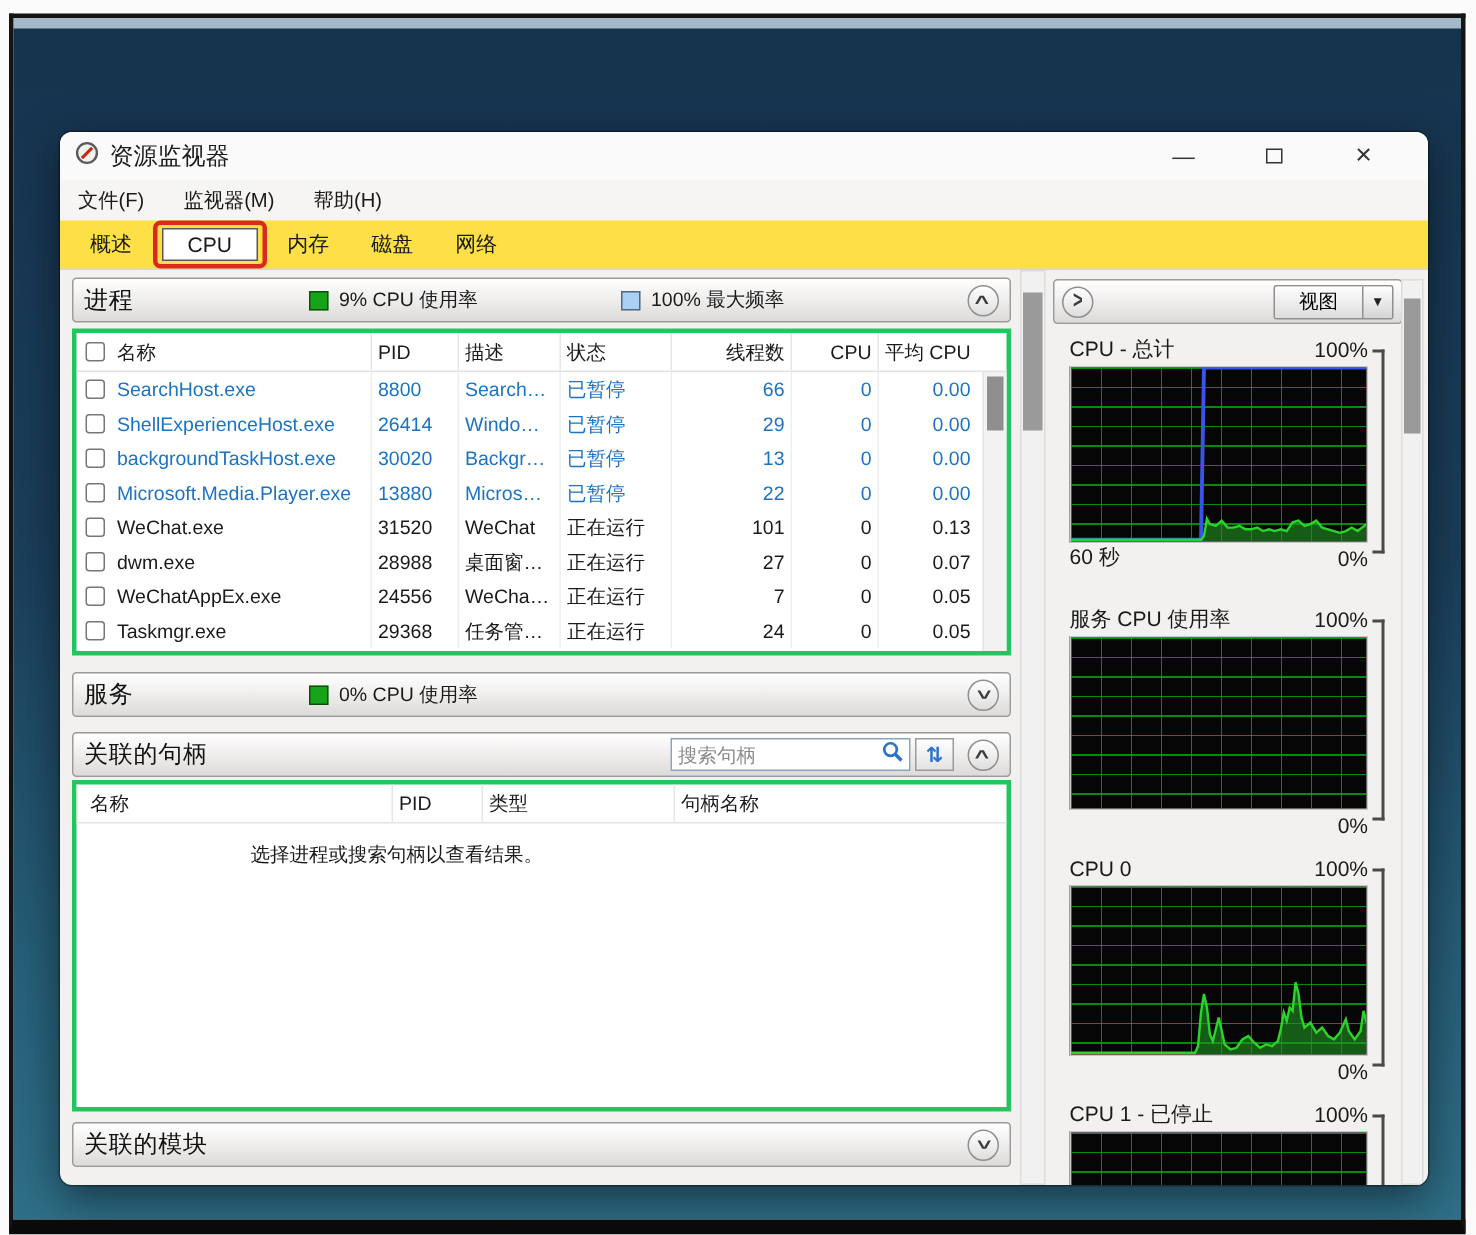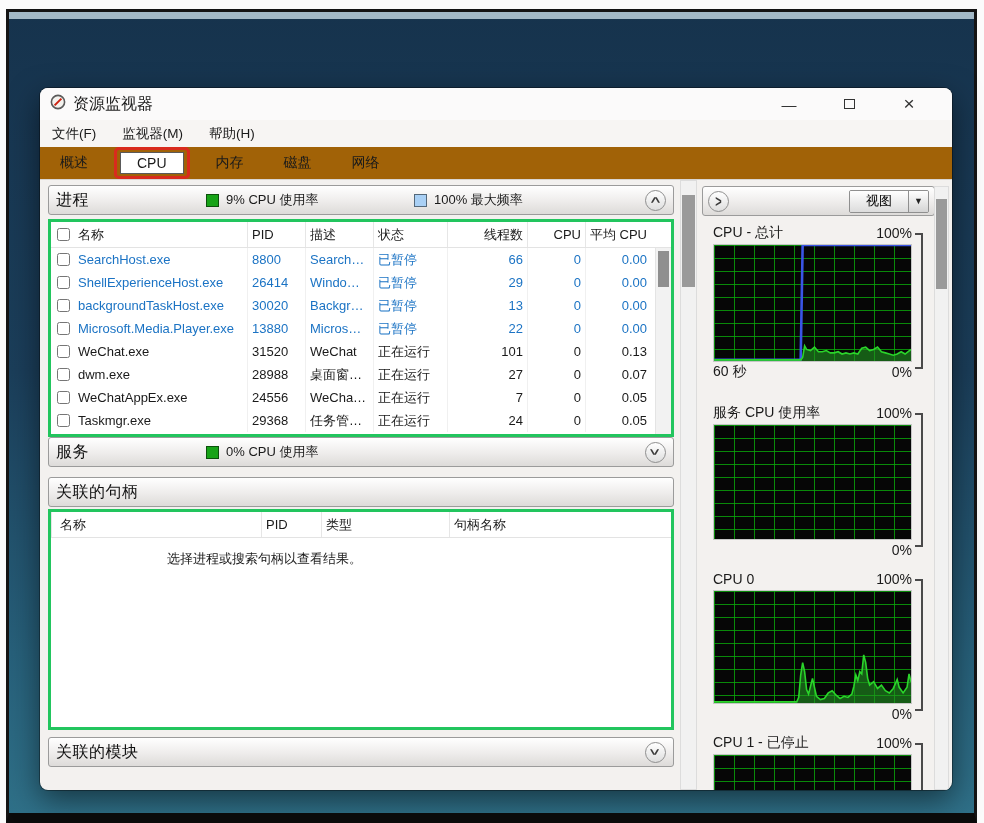--- a/index.html
+++ b/index.html
@@ -20,22 +20,22 @@
     display:flex; align-items:center; padding:0 10px; }
   .titlebar .ttl { font-size:16px; color:#1a1a1a; margin-left:7px; }
   .win-controls { margin-left:auto; display:flex; align-items:center; gap:30px; padding-right:18px; }
   .wc { width:30px; height:24px; display:flex; align-items:center; justify-content:center;
     color:#333; font-size:15px; cursor:default; }
   .wc.max i { display:block; width:11px; height:10px; border:1.4px solid #333; }
 
   .menubar { position:absolute; left:0; top:32px; right:0; height:27px; background:#f7f5f3;
     display:flex; align-items:center; gap:26px; padding:0 12px; font-size:13.5px; color:#1a1a1a; }
 
-  .tabbar { position:absolute; left:0; top:59px; right:0; height:33px; background:#a16207;
-    display:flex; align-items:center; gap:24px; padding:0 12px; font-size:14px; color:#1a1a1a;
+  .tabbar { position:absolute; left:0; top:59px; right:0; height:33px; background:#fde047;
+    display:flex; align-items:center; gap:12px; padding:0 12px; font-size:14px; color:#1a1a1a;
     border-bottom:1px solid #d8d5d2; }
   .tab { padding:2px 8px; position:relative; }
   .tab.active { background:#fff; border:1px solid #5a5a5a; padding:2px 16px; }
   .tab.active::after { content:""; position:absolute; inset:-6px -7px; border:3.5px solid #d92b1d; border-radius:5px; }
 
   
   .left-col { position:absolute; left:8px; top:97px; width:626px; }
   .sec-header { display:flex; align-items:center; height:30px; padding:0 7px;
     background:linear-gradient(#ffffff,#eeeceb 55%,#dddbd9); border:1px solid #9b9b9b; border-radius:3px; }
   .sec-title { font-size:16px; color:#111; letter-spacing:.5px; }
@@ -118,21 +118,21 @@
   .g-bottom { display:flex; justify-content:space-between; align-items:center; height:20px; font-size:14px; color:#1a1a1a; width:199px; }
   .graph-box { position:relative; width:199px; background:#060606; border:1px solid #c6c6c6; overflow:hidden; }
   .graph-box::before { content:""; position:absolute; inset:0;
     background-image:
       repeating-linear-gradient(to right, rgba(10,170,10,.8) 0 1px, transparent 1px 20px),
       repeating-linear-gradient(to bottom, rgba(10,170,10,.8) 0 1px, transparent 1px 13px);
   }
   .graph-box svg { position:absolute; inset:0; width:100%; height:100%; }
   .bracket { position:absolute; right:0; width:8px; border:2px solid #4a4a4a; border-left:none; }
 
-  .mb4 { margin-top:20px; } .mb8 { margin-top:8px; } .mb12 { margin-top:0; } .mb10 { margin-top:10px; } .mb7 { margin-top:7px; } .mb2 { margin-top:2px; }
+  .mb4 { margin-top:20px; } .mb8 { margin-top:8px; } .mb12 { margin-top:11px; } .mb10 { margin-top:10px; } .mb7 { margin-top:7px; } .mb2 { margin-top:2px; }
 </style>
 </head>
 <body>
 
 <div class="desktop">
   <div class="desktop-top-strip"></div>
 </div>
 
 <div class="window">
 
@@ -307,20 +307,37 @@
           <span>0% CPU 使用率</span>
         </span>
       <span class="spacer"></span>
       <span class="circle-btn">
           <span class="chev down">&gt;</span>
         </span>
     </div>
 
     <div class="sec-header mb10">
       <span class="sec-title">关联的句柄</span>
+      <div class="search-group">
+        <div class="search-box">
+          <input type="text" placeholder="搜索句柄" style="">
+          <span>
+            <svg width="14" height="14" viewBox="0 0 14 14">
+              <circle cx="5.7" cy="5.7" r="4.2" fill="none" stroke="#2b72c8" stroke-width="1.8"></circle>
+              <line x1="9" y1="9" x2="13" y2="13" stroke="#2b72c8" stroke-width="2.2"></line>
+            </svg>
+          </span>
+        </div>
+        <span class="refresh-btn">
+            <span>⇅</span>
+          </span>
+        <span class="circle-btn mt">
+            <span class="chev up">&gt;</span>
+          </span>
+      </div>
     </div>
 
     <div class="tbl handles-tbl mb2">
       <div class="thead">
           <div class="cell h-name">名称<span class="sort-mark">^</span></div>
           <div class="cell h-pid">PID</div>
           <div class="cell h-type">类型</div>
           <div class="cell h-handle">句柄名称</div>
         </div>
       <div class="empty-msg">选择进程或搜索句柄以查看结果。</div>

